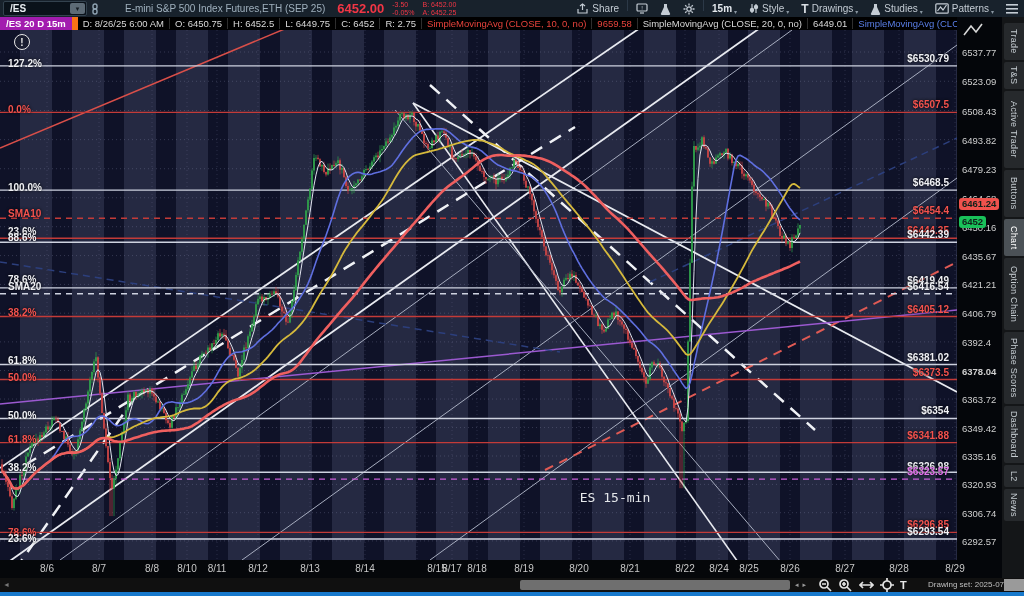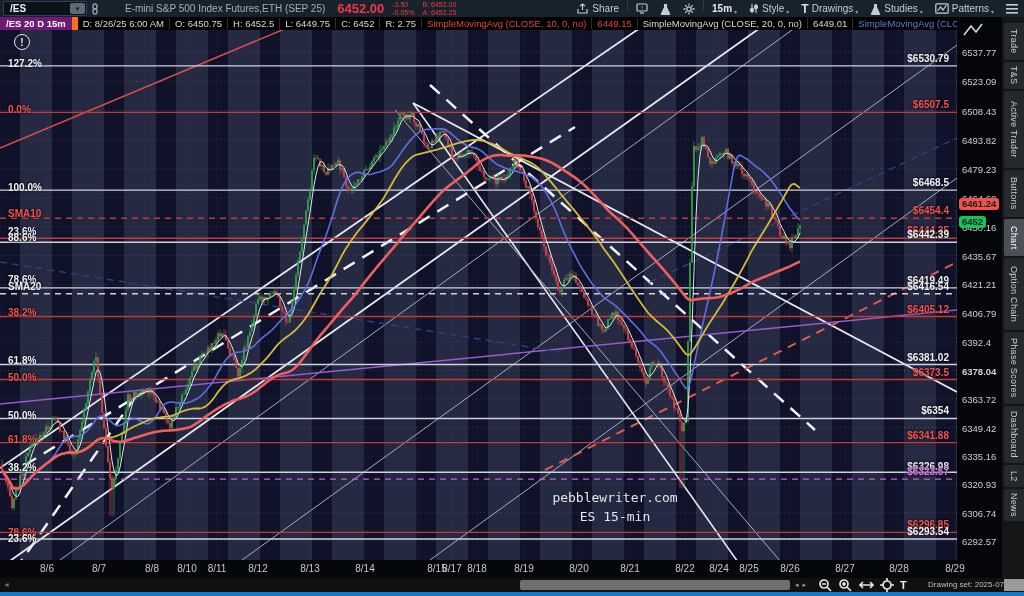--- a/index.html
+++ b/index.html
@@ -18,21 +18,21 @@
   #lastprice{margin-left:12px;color:#f23645;font-weight:bold;font-size:13px;}
   .stack{display:flex;flex-direction:column;justify-content:center;margin-left:8px;
          font-size:7px;line-height:8px;color:#f23645;}
   #tb-right{margin-left:auto;display:flex;align-items:flex-start;height:100%;}
   .tb-btn{display:flex;align-items:center;padding:0 6px;height:100%;color:#c4ccd4;font-size:10px;cursor:default;}
   .tb-sep{width:1px;height:11px;background:#2c3947;margin:0 2px;}
   .caret{font-size:6px;color:#8a97a2;margin-left:2px;align-self:flex-end;margin-bottom:2px;}
   
   #statusbar{position:absolute;left:0;top:17px;width:1024px;height:13px;background:#000;
              display:flex;align-items:center;font-size:9.5px;color:#d9d9d9;white-space:nowrap;overflow:hidden;}
-  #chartid{background:#701a75;color:#fff;font-weight:bold;height:13px;display:flex;align-items:center;
+  #chartid{background:#a21caf;color:#fff;font-weight:bold;height:13px;display:flex;align-items:center;
            padding:0 6px;border-right:6px solid #f97316;}
   .st-item{padding:0 5px;border-right:1px solid #2e2e2e;height:11px;display:flex;align-items:center;}
   .st-study{padding:0 5px;border-right:1px solid #2e2e2e;height:11px;display:flex;align-items:center;}
   
   #plot{position:absolute;left:0;top:30px;width:957px;height:530px;
         background:repeating-linear-gradient(90deg,#0f1228 0px,#0f1228 20px,#252942 20px,#252942 52px);}
   #plot-svg{position:absolute;left:0;top:0;}
   .plabel{position:absolute;right:8px;font-size:10px;font-weight:bold;text-shadow:0 0 3px #000;pointer-events:none;}
   .flabel{position:absolute;left:8px;font-size:10px;font-weight:bold;text-shadow:0 0 3px #000;pointer-events:none;}
   #watermark{position:absolute;left:500px;top:458px;width:230px;text-align:center;
@@ -180,21 +180,21 @@
   <div id="statusbar">
     <div id="chartid">/ES 20 D 15m</div>
     <div class="st-item">D: 8/26/25 6:00 AM</div>
     <div class="st-item">O: 6450.75</div>
     <div class="st-item">H: 6452.5</div>
     <div class="st-item">L: 6449.75</div>
     <div class="st-item">C: 6452</div>
     <div class="st-item">R: 2.75</div>
     <div id="studies-strip" style="display:flex;">
         <div class="st-study" style="color: rgb(232, 67, 60);">SimpleMovingAvg (CLOSE, 10, 0, no)</div>
-        <div class="st-study" style="color: rgb(232, 67, 60);">6449.15</div>
+        <div class="st-study" style="color: rgb(232, 67, 60);">9659.58</div>
         <div class="st-study" style="color: rgb(217, 217, 217);">SimpleMovingAvg (CLOSE, 20, 0, no)</div>
         <div class="st-study" style="color: rgb(217, 217, 217);">6449.01</div>
         <div class="st-study" style="color: rgb(90, 127, 232);">SimpleMovingAvg (CLOSE, 50, 0, no)</div>
         <div class="st-study" style="color: rgb(90, 127, 232);">6447.81</div>
       </div>
 
   </div>
 
   <div id="plot">
     <svg id="plot-svg" width="957" height="530">
@@ -276,21 +276,20 @@
         <path d="M2 429.2V443.5M4 439.5V446.7M6 440.2V454.5M8 447.9V461.1M10 452.2V467.3M12 462.3V479.8M22 440.7V450.2M38 406.6V416.0M42 402.0V411.4M48 391.6V402.5M56 385.8V393.1M58 386.7V393.1M60 392.5V403.0M62 400.9V401.2M64 399.4V409.9M68 402.0V417.2M70 412.1V422.9M72 418.5V426.2M98 326.2V352.2M100 346.6V365.6M102 361.8V383.2M104 382.5V399.6M106 393.5V418.2M108 415.9V433.4M110 428.1V486.1M112 444.5V486.1M130 362.7V372.5M136 361.1V369.8M144 357.4V365.7M148 359.0V367.3M152 357.5V366.1M154 358.3V370.8M156 363.1V373.6M160 370.6V381.8M164 377.3V383.9M166 379.3V393.5M168 389.1V394.5M170 390.0V402.5M174 384.2V389.4M196 331.4V341.1M206 320.4V324.1M210 313.4V321.2M214 309.6V316.6M220 298.9V308.4M224 298.9V308.9M226 300.0V310.7M228 308.6V318.8M230 315.6V327.5M232 324.4V326.0M234 323.5V331.4M236 324.8V338.5M238 336.8V349.2M246 312.3V322.0M262 264.0V275.1M266 266.6V270.8M272 260.6V265.3M276 256.9V264.0M278 259.2V268.3M280 265.6V278.3M282 274.0V286.4M284 276.5V283.4M286 278.0V295.2M288 287.9V293.2M318 124.8V129.3M320 128.2V136.7M324 131.7V143.5M326 141.6V146.5M330 133.3V143.9M334 130.6V136.8M340 128.4V144.5M344 137.7V147.5M346 146.0V158.0M348 152.2V164.0M360 149.1V151.3M368 137.9V140.5M378 121.7V130.0M388 108.4V114.3M404 82.0V89.2M408 84.2V90.5M414 81.8V95.5M416 90.9V101.4M420 89.8V101.5M422 98.3V104.2M424 101.0V117.9M426 110.7V115.7M428 111.8V121.1M434 110.1V115.8M438 102.1V112.6M444 97.7V106.9M446 98.2V110.1M448 107.7V117.2M452 114.6V129.5M454 125.1V130.4M456 127.6V132.0M462 119.8V127.4M470 119.9V128.5M474 121.8V129.2M476 122.9V132.1M478 125.8V140.6M480 132.7V141.5M482 137.8V144.0M484 138.2V151.4M486 146.9V154.0M494 143.3V153.3M496 147.2V159.3M502 143.4V152.3M504 144.0V153.7M516 127.6V133.7M518 131.2V138.1M520 135.0V141.9M522 135.5V142.6M524 140.1V154.6M526 147.4V158.0M530 154.7V169.1M532 163.0V175.2M534 169.0V185.6M536 179.3V193.1M538 186.3V200.4M540 194.1V205.2M542 199.4V208.6M544 204.7V221.0M546 215.9V226.4M548 220.6V230.0M550 224.4V235.1M552 227.7V244.6M554 235.2V248.3M556 243.7V254.9M558 247.2V261.3M560 256.1V265.3M568 243.2V250.8M572 240.0V249.7M576 242.1V253.5M578 251.3V255.7M580 251.8V262.9M582 255.9V262.5M584 259.7V267.8M586 263.4V270.7M588 269.0V278.3M590 272.9V276.5M592 274.6V285.4M594 283.5V287.2M598 282.2V296.4M602 293.2V303.8M604 295.2V303.0M614 281.6V289.2M618 281.0V294.6M620 287.1V295.7M622 286.8V296.8M624 294.0V303.5M626 295.9V304.1M628 298.3V313.4M630 306.1V315.4M632 309.2V318.8M634 313.3V319.8M636 315.0V328.8M638 325.2V334.5M640 329.7V341.3M642 335.2V344.7M644 338.8V352.3M646 346.1V357.8M654 330.4V334.6M656 334.2V336.5M660 331.1V339.3M662 335.3V349.3M664 346.1V356.1M666 349.5V357.0M668 353.1V363.2M670 358.0V368.3M672 364.9V369.9M674 363.4V381.8M676 376.1V380.5M678 375.1V387.7M680 381.4V458.2M682 390.7V458.2M696 115.8V122.3M704 105.3V118.9M706 114.9V120.0M708 116.0V127.9M710 127.0V136.8M714 127.7V134.6M722 123.3V126.1M728 118.1V130.4M732 123.7V135.5M736 129.4V139.0M740 131.2V140.0M742 131.6V148.6M744 139.9V149.9M748 143.2V150.7M750 146.4V153.2M752 147.3V156.9M754 150.6V165.3M756 161.1V165.4M758 161.2V168.5M760 160.8V171.1M762 166.1V170.8M766 166.8V181.2M770 172.3V178.6M772 174.4V187.4M774 186.1V188.8M776 184.1V193.2M778 190.3V198.9M780 195.5V207.2M782 201.5V212.3M786 203.6V216.1M790 208.1V220.6M794 204.3V208.1" stroke="#c84545" stroke-width="0.7" fill="none"></path>
         <path d="M13.1 468.8h1.8v9.3h-1.8zM15.1 460.2h1.8v8.6h-1.8zM17.1 458.5h1.8v1.7h-1.8zM19.1 445.2h1.8v13.2h-1.8zM23.1 440.0h1.8v5.5h-1.8zM25.1 426.6h1.8v13.3h-1.8zM27.1 422.8h1.8v3.8h-1.8zM29.1 417.4h1.8v5.4h-1.8zM31.1 412.5h1.8v4.9h-1.8zM33.1 412.2h1.8v0.8h-1.8zM35.1 408.5h1.8v3.7h-1.8zM39.1 405.1h1.8v6.7h-1.8zM43.1 402.4h1.8v4.6h-1.8zM45.1 396.6h1.8v5.8h-1.8zM49.1 396.6h1.8v2.8h-1.8zM51.1 389.8h1.8v6.8h-1.8zM53.1 388.3h1.8v1.6h-1.8zM65.1 406.5h1.8v2.7h-1.8zM73.1 423.2h1.8v1.3h-1.8zM75.1 420.7h1.8v2.5h-1.8zM77.1 409.2h1.8v11.5h-1.8zM79.1 400.6h1.8v8.6h-1.8zM81.1 391.7h1.8v8.8h-1.8zM83.1 379.3h1.8v12.5h-1.8zM85.1 373.5h1.8v5.8h-1.8zM87.1 361.4h1.8v12.1h-1.8zM89.1 349.8h1.8v11.6h-1.8zM91.1 342.1h1.8v7.7h-1.8zM93.1 331.4h1.8v10.7h-1.8zM95.1 327.2h1.8v4.1h-1.8zM113.1 448.8h1.8v9.8h-1.8zM115.1 439.7h1.8v9.1h-1.8zM117.1 428.3h1.8v11.3h-1.8zM119.1 412.7h1.8v15.6h-1.8zM121.1 403.6h1.8v9.1h-1.8zM123.1 393.5h1.8v10.1h-1.8zM125.1 380.3h1.8v13.2h-1.8zM127.1 364.6h1.8v15.7h-1.8zM131.1 368.2h1.8v3.0h-1.8zM133.1 361.9h1.8v6.3h-1.8zM137.1 363.8h1.8v3.4h-1.8zM139.1 363.4h1.8v0.8h-1.8zM141.1 360.0h1.8v3.4h-1.8zM145.1 359.4h1.8v2.2h-1.8zM149.1 358.8h1.8v4.8h-1.8zM157.1 371.6h1.8v0.8h-1.8zM161.1 377.4h1.8v1.7h-1.8zM171.1 385.7h1.8v12.0h-1.8zM175.1 377.3h1.8v10.5h-1.8zM177.1 377.2h1.8v0.8h-1.8zM179.1 373.3h1.8v3.9h-1.8zM181.1 364.7h1.8v8.5h-1.8zM183.1 364.2h1.8v0.8h-1.8zM185.1 359.2h1.8v5.0h-1.8zM187.1 354.3h1.8v4.9h-1.8zM189.1 347.5h1.8v6.9h-1.8zM191.1 341.2h1.8v6.3h-1.8zM193.1 335.7h1.8v5.4h-1.8zM197.1 334.3h1.8v4.7h-1.8zM199.1 325.8h1.8v8.5h-1.8zM201.1 323.4h1.8v2.5h-1.8zM203.1 322.7h1.8v0.8h-1.8zM207.1 317.5h1.8v5.7h-1.8zM211.1 313.2h1.8v7.2h-1.8zM215.1 310.0h1.8v3.8h-1.8zM217.1 303.3h1.8v6.8h-1.8zM221.1 303.8h1.8v2.7h-1.8zM239.1 338.3h1.8v8.2h-1.8zM241.1 329.9h1.8v8.4h-1.8zM243.1 317.4h1.8v12.5h-1.8zM247.1 306.2h1.8v11.6h-1.8zM249.1 301.4h1.8v4.8h-1.8zM251.1 294.8h1.8v6.6h-1.8zM253.1 286.3h1.8v8.5h-1.8zM255.1 274.3h1.8v12.0h-1.8zM257.1 269.1h1.8v5.2h-1.8zM259.1 266.5h1.8v2.6h-1.8zM263.1 267.0h1.8v4.6h-1.8zM267.1 267.9h1.8v2.0h-1.8zM269.1 263.7h1.8v4.2h-1.8zM273.1 261.2h1.8v3.0h-1.8zM289.1 283.3h1.8v9.3h-1.8zM291.1 270.9h1.8v12.4h-1.8zM293.1 260.0h1.8v11.0h-1.8zM295.1 244.9h1.8v15.0h-1.8zM297.1 230.2h1.8v14.8h-1.8zM299.1 221.8h1.8v8.3h-1.8zM301.1 209.2h1.8v12.6h-1.8zM303.1 194.8h1.8v14.4h-1.8zM305.1 180.4h1.8v14.4h-1.8zM307.1 169.5h1.8v10.8h-1.8zM309.1 158.8h1.8v10.7h-1.8zM311.1 140.4h1.8v18.4h-1.8zM313.1 128.1h1.8v12.3h-1.8zM315.1 127.8h1.8v0.8h-1.8zM321.1 135.0h1.8v1.5h-1.8zM327.1 138.3h1.8v6.2h-1.8zM331.1 135.1h1.8v4.4h-1.8zM335.1 133.2h1.8v2.5h-1.8zM337.1 130.3h1.8v2.9h-1.8zM341.1 138.1h1.8v1.7h-1.8zM349.1 159.5h1.8v1.2h-1.8zM351.1 158.0h1.8v1.4h-1.8zM353.1 155.2h1.8v2.8h-1.8zM355.1 153.6h1.8v1.6h-1.8zM357.1 149.4h1.8v4.2h-1.8zM361.1 146.3h1.8v4.2h-1.8zM363.1 140.1h1.8v6.2h-1.8zM365.1 138.9h1.8v1.2h-1.8zM369.1 136.5h1.8v2.8h-1.8zM371.1 131.4h1.8v5.2h-1.8zM373.1 127.3h1.8v4.1h-1.8zM375.1 125.4h1.8v1.9h-1.8zM379.1 120.4h1.8v6.8h-1.8zM381.1 118.9h1.8v1.5h-1.8zM383.1 116.1h1.8v2.8h-1.8zM385.1 111.6h1.8v4.5h-1.8zM389.1 107.4h1.8v4.5h-1.8zM391.1 105.1h1.8v2.3h-1.8zM393.1 97.4h1.8v7.7h-1.8zM395.1 95.9h1.8v1.5h-1.8zM397.1 90.5h1.8v5.4h-1.8zM399.1 83.9h1.8v6.6h-1.8zM401.1 83.2h1.8v0.8h-1.8zM405.1 84.6h1.8v4.1h-1.8zM409.1 84.7h1.8v4.6h-1.8zM411.1 82.8h1.8v2.0h-1.8zM417.1 94.0h1.8v2.5h-1.8zM429.1 117.9h1.8v0.8h-1.8zM431.1 110.5h1.8v7.4h-1.8zM435.1 105.4h1.8v6.9h-1.8zM439.1 101.7h1.8v7.4h-1.8zM441.1 101.4h1.8v0.8h-1.8zM449.1 116.6h1.8v0.8h-1.8zM457.1 126.6h1.8v2.4h-1.8zM459.1 124.3h1.8v2.3h-1.8zM463.1 124.0h1.8v1.6h-1.8zM465.1 123.3h1.8v0.8h-1.8zM467.1 120.1h1.8v3.2h-1.8zM471.1 123.2h1.8v0.8h-1.8zM487.1 148.9h1.8v0.8h-1.8zM489.1 147.7h1.8v1.1h-1.8zM491.1 146.2h1.8v1.5h-1.8zM497.1 147.4h1.8v6.9h-1.8zM499.1 146.8h1.8v0.8h-1.8zM505.1 147.2h1.8v3.2h-1.8zM507.1 144.8h1.8v2.4h-1.8zM509.1 137.8h1.8v7.0h-1.8zM511.1 137.4h1.8v0.8h-1.8zM513.1 130.0h1.8v7.4h-1.8zM527.1 156.6h1.8v1.0h-1.8zM561.1 256.5h1.8v5.8h-1.8zM563.1 249.8h1.8v6.7h-1.8zM565.1 247.9h1.8v1.9h-1.8zM569.1 243.7h1.8v5.4h-1.8zM573.1 245.1h1.8v1.3h-1.8zM595.1 284.9h1.8v0.8h-1.8zM599.1 294.5h1.8v1.5h-1.8zM605.1 299.1h1.8v2.5h-1.8zM607.1 289.6h1.8v9.4h-1.8zM609.1 289.0h1.8v0.8h-1.8zM611.1 282.8h1.8v6.2h-1.8zM615.1 281.5h1.8v4.2h-1.8zM647.1 349.2h1.8v4.6h-1.8zM649.1 337.5h1.8v11.7h-1.8zM651.1 332.2h1.8v5.3h-1.8zM657.1 333.0h1.8v1.6h-1.8zM683.1 392.7h1.8v8.5h-1.8zM685.1 391.1h1.8v1.6h-1.8zM687.1 311.6h1.8v79.5h-1.8zM689.1 232.8h1.8v78.8h-1.8zM691.1 156.4h1.8v76.4h-1.8zM693.1 115.9h1.8v40.5h-1.8zM697.1 117.5h1.8v2.2h-1.8zM699.1 115.7h1.8v1.8h-1.8zM701.1 107.3h1.8v8.4h-1.8zM711.1 131.3h1.8v2.5h-1.8zM715.1 127.5h1.8v6.2h-1.8zM717.1 125.4h1.8v2.1h-1.8zM719.1 123.3h1.8v2.1h-1.8zM723.1 122.6h1.8v2.6h-1.8zM725.1 118.8h1.8v3.7h-1.8zM729.1 124.4h1.8v4.2h-1.8zM733.1 131.8h1.8v1.2h-1.8zM737.1 133.7h1.8v2.5h-1.8zM745.1 144.2h1.8v2.0h-1.8zM763.1 169.1h1.8v0.8h-1.8zM767.1 172.5h1.8v3.9h-1.8zM783.1 205.4h1.8v2.8h-1.8zM787.1 211.6h1.8v1.9h-1.8zM791.1 207.5h1.8v10.6h-1.8zM795.1 205.6h1.8v2.5h-1.8zM797.1 198.4h1.8v7.1h-1.8zM799.1 195.1h1.8v3.3h-1.8z" fill="#2f9e4a"></path>
         <path d="M1.1 434.3h1.8v6.7h-1.8zM3.1 441.0h1.8v4.3h-1.8zM5.1 445.3h1.8v6.4h-1.8zM7.1 451.7h1.8v5.2h-1.8zM9.1 456.9h1.8v9.4h-1.8zM11.1 466.3h1.8v11.8h-1.8zM21.1 445.2h1.8v0.8h-1.8zM37.1 408.5h1.8v3.4h-1.8zM41.1 405.1h1.8v1.8h-1.8zM47.1 396.6h1.8v2.8h-1.8zM55.1 388.3h1.8v0.8h-1.8zM57.1 389.0h1.8v3.8h-1.8zM59.1 392.8h1.8v8.2h-1.8zM61.1 401.1h1.8v0.8h-1.8zM63.1 401.1h1.8v8.1h-1.8zM67.1 406.5h1.8v8.1h-1.8zM69.1 414.6h1.8v6.5h-1.8zM71.1 421.1h1.8v3.3h-1.8zM97.1 327.2h1.8v20.3h-1.8zM99.1 347.5h1.8v16.0h-1.8zM101.1 363.5h1.8v19.5h-1.8zM103.1 383.0h1.8v15.5h-1.8zM105.1 398.6h1.8v17.6h-1.8zM107.1 416.1h1.8v16.0h-1.8zM109.1 432.1h1.8v16.0h-1.8zM111.1 448.1h1.8v10.5h-1.8zM129.1 364.6h1.8v6.5h-1.8zM135.1 361.9h1.8v5.3h-1.8zM143.1 360.0h1.8v1.7h-1.8zM147.1 359.4h1.8v4.2h-1.8zM151.1 358.8h1.8v4.7h-1.8zM153.1 363.4h1.8v3.0h-1.8zM155.1 366.4h1.8v5.8h-1.8zM159.1 371.6h1.8v7.4h-1.8zM163.1 377.4h1.8v5.7h-1.8zM165.1 383.0h1.8v7.2h-1.8zM167.1 390.2h1.8v2.8h-1.8zM169.1 393.1h1.8v4.7h-1.8zM173.1 385.7h1.8v2.0h-1.8zM195.1 335.7h1.8v3.3h-1.8zM205.1 322.7h1.8v0.8h-1.8zM209.1 317.5h1.8v2.9h-1.8zM213.1 313.2h1.8v0.8h-1.8zM219.1 303.3h1.8v3.3h-1.8zM223.1 303.8h1.8v0.9h-1.8zM225.1 304.7h1.8v5.7h-1.8zM227.1 310.5h1.8v7.7h-1.8zM229.1 318.1h1.8v7.0h-1.8zM231.1 325.1h1.8v0.8h-1.8zM233.1 325.6h1.8v4.1h-1.8zM235.1 329.7h1.8v8.1h-1.8zM237.1 337.8h1.8v8.8h-1.8zM245.1 317.4h1.8v0.8h-1.8zM261.1 266.5h1.8v5.0h-1.8zM265.1 267.0h1.8v2.9h-1.8zM271.1 263.7h1.8v0.8h-1.8zM275.1 261.2h1.8v2.2h-1.8zM277.1 263.3h1.8v3.1h-1.8zM279.1 266.5h1.8v10.0h-1.8zM281.1 276.4h1.8v5.2h-1.8zM283.1 281.7h1.8v1.5h-1.8zM285.1 283.1h1.8v8.7h-1.8zM287.1 291.8h1.8v0.8h-1.8zM317.1 127.8h1.8v1.5h-1.8zM319.1 129.3h1.8v7.2h-1.8zM323.1 135.0h1.8v7.0h-1.8zM325.1 142.0h1.8v2.5h-1.8zM329.1 138.3h1.8v1.2h-1.8zM333.1 135.1h1.8v0.8h-1.8zM339.1 130.3h1.8v9.5h-1.8zM343.1 138.1h1.8v9.2h-1.8zM345.1 147.3h1.8v8.7h-1.8zM347.1 155.9h1.8v4.8h-1.8zM359.1 149.4h1.8v1.1h-1.8zM367.1 138.9h1.8v0.8h-1.8zM377.1 125.4h1.8v1.8h-1.8zM387.1 111.6h1.8v0.8h-1.8zM403.1 83.2h1.8v5.5h-1.8zM407.1 84.6h1.8v4.7h-1.8zM413.1 82.8h1.8v9.3h-1.8zM415.1 92.0h1.8v4.5h-1.8zM419.1 94.0h1.8v6.4h-1.8zM421.1 100.4h1.8v3.7h-1.8zM423.1 104.1h1.8v8.9h-1.8zM425.1 113.0h1.8v1.0h-1.8zM427.1 114.1h1.8v4.2h-1.8zM433.1 110.5h1.8v1.8h-1.8zM437.1 105.4h1.8v3.6h-1.8zM443.1 101.4h1.8v1.7h-1.8zM445.1 103.0h1.8v4.7h-1.8zM447.1 107.7h1.8v9.1h-1.8zM451.1 116.6h1.8v11.2h-1.8zM453.1 127.8h1.8v0.8h-1.8zM455.1 128.0h1.8v1.0h-1.8zM461.1 124.3h1.8v1.3h-1.8zM469.1 120.1h1.8v3.7h-1.8zM473.1 123.2h1.8v3.4h-1.8zM475.1 126.6h1.8v3.7h-1.8zM477.1 130.3h1.8v5.4h-1.8zM479.1 135.7h1.8v5.3h-1.8zM481.1 141.0h1.8v0.8h-1.8zM483.1 141.3h1.8v5.8h-1.8zM485.1 147.1h1.8v2.1h-1.8zM493.1 146.2h1.8v3.0h-1.8zM495.1 149.2h1.8v5.0h-1.8zM501.1 146.8h1.8v2.2h-1.8zM503.1 149.0h1.8v1.3h-1.8zM515.1 130.0h1.8v1.5h-1.8zM517.1 131.6h1.8v6.4h-1.8zM519.1 137.9h1.8v2.0h-1.8zM521.1 139.9h1.8v0.8h-1.8zM523.1 140.7h1.8v10.1h-1.8zM525.1 150.8h1.8v6.7h-1.8zM529.1 156.6h1.8v7.3h-1.8zM531.1 163.9h1.8v6.3h-1.8zM533.1 170.2h1.8v11.1h-1.8zM535.1 181.3h1.8v7.8h-1.8zM537.1 189.1h1.8v7.8h-1.8zM539.1 196.9h1.8v3.4h-1.8zM541.1 200.3h1.8v6.7h-1.8zM543.1 207.0h1.8v9.5h-1.8zM545.1 216.5h1.8v8.7h-1.8zM547.1 225.2h1.8v0.8h-1.8zM549.1 225.3h1.8v7.5h-1.8zM551.1 232.8h1.8v7.5h-1.8zM553.1 240.3h1.8v5.0h-1.8zM555.1 245.3h1.8v5.8h-1.8zM557.1 251.1h1.8v8.8h-1.8zM559.1 259.9h1.8v2.5h-1.8zM567.1 247.9h1.8v1.2h-1.8zM571.1 243.7h1.8v2.7h-1.8zM575.1 245.1h1.8v7.6h-1.8zM577.1 252.7h1.8v2.8h-1.8zM579.1 255.4h1.8v2.8h-1.8zM581.1 258.2h1.8v3.7h-1.8zM583.1 261.8h1.8v5.8h-1.8zM585.1 267.6h1.8v1.4h-1.8zM587.1 269.1h1.8v6.5h-1.8zM589.1 275.5h1.8v0.8h-1.8zM591.1 276.1h1.8v8.6h-1.8zM593.1 284.7h1.8v0.8h-1.8zM597.1 284.9h1.8v11.1h-1.8zM601.1 294.5h1.8v5.2h-1.8zM603.1 299.7h1.8v1.9h-1.8zM613.1 282.8h1.8v2.8h-1.8zM617.1 281.5h1.8v8.5h-1.8zM619.1 289.9h1.8v1.6h-1.8zM621.1 291.6h1.8v3.0h-1.8zM623.1 294.5h1.8v4.2h-1.8zM625.1 298.7h1.8v1.3h-1.8zM627.1 300.0h1.8v9.7h-1.8zM629.1 309.6h1.8v3.1h-1.8zM631.1 312.7h1.8v5.1h-1.8zM633.1 317.9h1.8v1.5h-1.8zM635.1 319.4h1.8v6.5h-1.8zM637.1 325.9h1.8v5.8h-1.8zM639.1 331.7h1.8v6.0h-1.8zM641.1 337.7h1.8v4.6h-1.8zM643.1 342.3h1.8v4.9h-1.8zM645.1 347.2h1.8v6.6h-1.8zM653.1 332.2h1.8v2.2h-1.8zM655.1 334.4h1.8v0.8h-1.8zM659.1 333.0h1.8v4.4h-1.8zM661.1 337.4h1.8v9.4h-1.8zM663.1 346.7h1.8v5.5h-1.8zM665.1 352.3h1.8v1.0h-1.8zM667.1 353.3h1.8v4.8h-1.8zM669.1 358.1h1.8v8.1h-1.8zM671.1 366.2h1.8v2.3h-1.8zM673.1 368.5h1.8v9.4h-1.8zM675.1 377.9h1.8v0.8h-1.8zM677.1 378.6h1.8v4.8h-1.8zM679.1 383.4h1.8v8.1h-1.8zM681.1 391.6h1.8v9.6h-1.8zM695.1 115.9h1.8v3.8h-1.8zM703.1 107.3h1.8v9.8h-1.8zM705.1 117.1h1.8v1.3h-1.8zM707.1 118.4h1.8v9.2h-1.8zM709.1 127.6h1.8v6.2h-1.8zM713.1 131.3h1.8v2.4h-1.8zM721.1 123.3h1.8v1.8h-1.8zM727.1 118.8h1.8v9.7h-1.8zM731.1 124.4h1.8v8.7h-1.8zM735.1 131.8h1.8v4.4h-1.8zM739.1 133.7h1.8v1.9h-1.8zM741.1 135.6h1.8v8.1h-1.8zM743.1 143.7h1.8v2.5h-1.8zM747.1 144.2h1.8v3.2h-1.8zM749.1 147.4h1.8v3.0h-1.8zM751.1 150.4h1.8v4.5h-1.8zM753.1 154.8h1.8v6.4h-1.8zM755.1 161.3h1.8v1.8h-1.8zM757.1 163.1h1.8v1.1h-1.8zM759.1 164.2h1.8v2.7h-1.8zM761.1 166.9h1.8v2.3h-1.8zM765.1 169.1h1.8v7.4h-1.8zM769.1 172.5h1.8v3.2h-1.8zM771.1 175.7h1.8v11.2h-1.8zM773.1 186.9h1.8v1.0h-1.8zM775.1 187.9h1.8v2.6h-1.8zM777.1 190.5h1.8v5.6h-1.8zM779.1 196.1h1.8v9.8h-1.8zM781.1 205.9h1.8v2.3h-1.8zM785.1 205.4h1.8v8.1h-1.8zM789.1 211.6h1.8v6.5h-1.8zM793.1 207.5h1.8v0.8h-1.8z" fill="#c84545"></path>
         <polyline points="2,441.0 4,443.2 6,446.0 8,448.8 10,452.3 12,459.7 14,464.4 16,466.1 18,466.4 20,462.2 22,455.6 24,449.9 26,443.1 28,436.0 30,430.5 32,423.9 34,418.3 36,414.7 38,412.5 40,410.0 42,408.9 44,407.0 46,404.6 48,402.1 50,400.4 52,397.0 54,394.1 56,392.6 58,391.3 60,392.2 62,394.5 64,398.6 66,402.1 68,406.5 70,410.5 72,415.2 74,418.0 76,420.8 78,419.7 80,415.6 82,409.1 84,400.3 86,390.8 88,381.3 90,371.1 92,361.2 94,351.6 96,342.4 98,339.6 100,342.3 102,350.5 104,364.0 106,381.7 108,398.7 110,415.6 112,430.7 114,440.8 116,445.5 118,444.7 120,437.6 122,426.6 124,415.6 126,403.7 128,391.0 130,382.6 132,375.6 134,369.2 136,366.6 138,366.5 140,364.9 142,363.3 144,363.2 146,361.7 148,361.6 150,360.7 152,361.4 154,362.3 156,364.9 158,366.5 160,370.6 162,373.4 164,376.7 166,380.3 168,384.6 170,388.3 172,390.0 174,390.9 176,388.3 178,385.2 180,380.3 182,376.1 184,371.3 186,367.7 188,363.1 190,358.0 192,353.3 194,347.6 196,343.5 198,339.5 200,335.2 202,331.7 204,329.1 206,325.9 208,322.5 210,321.4 212,319.4 214,317.6 216,315.0 218,312.1 220,309.4 222,307.5 224,305.7 226,305.8 228,308.7 230,312.5 232,316.8 234,321.8 236,327.3 238,332.9 240,335.6 242,336.5 244,334.0 246,330.0 248,321.9 250,314.5 252,307.5 254,301.3 256,292.6 258,285.2 260,278.2 262,273.6 264,269.7 266,268.8 268,268.6 270,268.0 272,266.5 274,265.4 276,264.0 278,263.8 280,266.3 282,269.8 284,274.2 286,279.9 288,285.1 290,286.5 292,284.3 294,279.7 296,270.3 298,257.9 300,245.6 302,233.2 304,220.2 306,207.3 308,195.1 310,182.5 312,168.8 314,155.4 316,144.9 318,136.9 320,132.4 322,131.3 324,134.1 326,137.5 328,139.3 330,139.9 332,139.9 334,138.6 336,136.3 338,134.8 340,134.8 342,135.4 344,137.7 346,142.3 348,148.4 350,152.3 352,156.3 354,157.9 356,157.4 358,155.2 360,153.4 362,151.0 364,148.0 366,145.0 368,143.0 370,140.2 372,137.3 374,134.7 376,132.0 378,129.5 380,126.3 382,123.8 384,121.6 386,118.8 388,115.8 390,113.2 392,110.4 394,106.7 396,103.5 398,99.3 400,94.6 402,90.2 404,88.5 406,86.2 408,86.0 410,86.1 412,86.0 414,86.7 416,89.1 418,90.0 420,93.2 422,97.4 424,101.6 426,105.1 428,110.0 430,113.5 432,114.8 434,114.6 436,112.9 438,111.1 440,107.8 442,106.0 444,104.1 446,104.6 448,106.1 450,109.1 452,114.4 454,119.4 456,123.6 458,125.6 460,127.2 462,126.7 464,125.9 466,124.8 468,123.5 470,123.3 472,122.9 474,123.4 476,124.8 478,127.9 480,131.4 482,135.0 484,139.1 486,142.9 488,145.5 490,146.8 492,147.8 494,148.2 496,149.2 498,148.9 500,148.8 502,149.3 504,149.6 506,148.2 508,147.7 510,145.9 512,143.5 514,139.5 516,136.3 518,135.0 520,135.4 522,136.0 524,140.2 526,145.4 528,149.1 530,153.9 532,159.8 534,165.9 536,172.2 538,180.3 540,187.6 542,194.9 544,202.0 546,209.2 548,214.9 550,221.4 552,228.0 554,233.8 556,239.0 558,245.9 560,251.8 562,255.0 564,255.9 566,255.3 568,253.1 570,249.4 572,247.4 574,246.4 576,247.4 578,248.6 580,251.5 582,254.6 584,259.1 586,262.4 588,266.4 590,270.0 592,274.6 594,278.1 596,281.2 598,285.3 600,289.0 602,292.0 604,295.3 606,298.2 608,296.9 610,295.8 612,292.4 614,289.2 616,285.7 618,285.8 620,286.3 622,288.6 624,291.3 626,294.9 628,298.9 630,303.1 632,307.8 634,311.9 636,317.1 638,321.5 640,326.5 642,331.4 644,337.0 646,342.6 648,346.1 650,346.0 652,344.0 654,341.4 656,337.6 658,334.3 660,334.3 662,337.2 664,340.8 666,344.5 668,349.6 670,355.3 672,359.7 674,364.8 676,369.9 678,374.9 680,380.0 682,386.5 684,389.5 686,392.0 688,377.6 690,345.9 692,296.9 694,241.6 696,187.3 698,148.5 700,125.0 702,115.2 704,115.4 706,115.2 708,117.2 710,120.8 712,125.7 714,129.0 716,130.8 718,130.3 720,128.2 722,127.0 724,124.8 726,123.0 728,123.7 730,123.9 732,125.5 734,127.3 736,130.8 738,131.8 740,134.1 742,136.2 744,139.1 746,140.7 748,143.4 750,146.4 752,148.6 754,151.6 756,155.4 758,158.7 760,162.1 762,164.9 764,166.5 766,169.2 768,170.8 770,172.6 772,176.1 774,179.9 776,182.7 778,187.4 780,193.5 782,197.7 784,201.2 786,205.8 788,208.9 790,211.3 792,211.2 794,211.7 796,210.2 798,207.5 800,202.9" fill="none" stroke="#e0e3ee" stroke-width="1" stroke-linejoin="round"></polyline>
         <polyline points="2,441.0 4,443.2 6,446.0 8,448.8 10,452.3 12,456.6 14,458.3 16,458.5 18,458.5 20,457.2 22,456.1 24,454.8 26,452.6 28,450.5 30,448.3 32,446.1 34,444.1 36,442.1 38,440.5 40,438.7 42,437.2 44,435.6 46,433.9 48,432.5 50,430.6 52,428.3 54,425.7 56,422.9 58,419.8 60,416.6 62,413.8 64,411.6 66,409.5 68,408.2 70,407.2 72,406.5 74,406.4 76,406.3 78,406.0 80,405.5 82,404.6 84,403.4 86,401.8 88,400.0 90,397.6 92,395.1 94,392.4 96,389.4 98,387.3 100,386.2 102,386.0 104,386.4 106,387.4 108,388.7 110,390.6 112,392.7 114,394.4 116,395.5 118,395.8 120,395.3 122,394.5 124,393.3 126,392.1 128,390.6 130,389.8 132,389.3 134,388.8 136,389.1 138,389.7 140,390.6 142,391.8 144,393.2 146,393.7 148,393.7 150,392.7 152,391.2 154,389.1 156,386.7 158,383.5 160,380.2 162,377.2 164,374.8 166,373.2 168,372.4 170,372.2 172,371.8 174,372.2 176,372.7 178,372.9 180,373.1 182,373.3 184,373.1 186,372.9 188,372.6 190,372.0 192,371.2 194,370.2 196,369.2 198,368.2 200,366.6 202,364.8 204,362.7 206,360.7 208,358.1 210,355.8 212,352.9 214,349.7 216,346.2 218,342.3 220,339.0 222,335.5 224,332.5 226,329.7 228,327.4 230,325.7 232,324.1 234,322.9 236,322.2 238,322.2 240,322.0 242,321.8 244,320.9 246,320.2 248,319.4 250,318.5 252,317.3 254,315.8 256,314.0 258,311.8 260,309.9 262,308.1 264,306.4 266,305.0 268,303.4 270,301.7 272,300.0 274,297.9 276,295.7 278,293.2 280,291.2 282,289.2 284,286.9 286,284.6 288,282.7 290,280.7 292,278.8 294,276.4 296,273.9 298,270.9 300,267.8 302,264.6 304,261.3 306,257.6 308,253.6 310,248.9 312,243.6 314,237.7 316,231.8 318,226.2 320,220.9 322,215.7 324,210.6 326,205.5 328,199.8 330,193.9 332,187.7 334,181.2 336,174.5 338,168.2 340,162.7 342,157.6 344,153.6 346,150.5 348,147.9 350,145.8 352,144.3 354,143.3 356,142.6 358,142.2 360,142.6 362,143.4 364,143.9 366,144.3 368,144.4 370,144.5 372,144.0 374,143.3 376,142.8 378,142.3 380,141.7 382,141.0 384,140.3 386,139.5 388,138.3 390,137.0 392,135.3 394,132.8 396,130.1 398,127.3 400,124.2 402,121.2 404,118.5 406,115.8 408,113.2 410,110.7 412,108.3 414,106.3 416,104.5 418,102.8 420,101.5 422,100.5 424,100.0 426,99.4 428,99.4 430,99.3 432,99.1 434,99.1 436,98.8 438,98.9 440,98.8 442,98.9 444,99.2 446,100.0 448,101.3 450,102.7 452,104.3 454,106.2 456,107.8 458,109.6 460,111.3 462,112.7 464,113.8 466,115.0 468,115.9 470,116.7 472,117.1 474,117.6 476,118.1 478,118.9 480,120.1 482,121.3 484,123.1 486,124.8 488,126.7 490,128.6 492,130.4 494,132.2 496,133.7 498,135.0 500,135.8 502,136.7 504,137.6 506,138.4 508,139.3 510,139.8 512,140.4 514,140.6 516,141.1 518,141.7 520,142.4 522,143.0 524,143.8 526,144.8 528,145.4 530,146.3 532,147.3 534,148.6 536,150.3 538,152.4 540,154.6 542,157.0 544,159.6 546,162.9 548,166.1 550,169.6 552,173.4 554,177.5 556,181.9 558,187.0 560,192.2 562,197.5 564,202.4 566,207.0 568,211.5 570,215.8 572,219.8 574,223.4 576,227.4 578,231.3 580,234.9 582,238.3 584,241.5 586,244.6 588,247.7 590,250.6 592,253.4 594,255.9 596,258.4 598,261.0 600,263.3 602,265.5 604,267.6 606,269.3 608,270.4 610,271.8 612,273.1 614,274.7 616,276.1 618,278.0 620,279.9 622,281.9 624,283.9 626,285.7 628,287.9 630,290.0 632,292.1 634,294.2 636,296.3 638,298.6 640,300.8 642,303.2 644,305.8 646,308.2 648,310.5 650,312.0 652,313.3 654,314.8 656,316.7 658,318.5 660,320.8 662,323.3 664,326.3 666,328.9 668,331.7 670,334.7 672,337.6 674,340.8 676,343.7 678,346.6 680,349.7 682,353.1 684,355.9 686,358.4 688,357.3 690,352.7 692,344.8 694,334.9 696,325.3 698,316.1 700,307.1 702,297.6 704,288.6 706,279.6 708,270.9 710,262.0 712,252.8 714,243.7 716,234.1 718,224.0 720,213.8 722,203.3 724,192.6 726,181.6 728,170.6 730,159.1 732,148.3 734,137.5 736,130.2 738,126.0 740,125.2 742,126.3 744,127.4 746,128.5 748,129.9 750,131.7 752,133.2 754,135.0 756,136.5 758,137.8 760,139.2 762,140.7 764,142.5 766,144.6 768,146.6 770,148.7 772,151.4 774,154.3 776,156.9 778,159.9 780,162.9 782,166.1 784,169.0 786,172.3 788,175.5 790,178.6 792,181.1 794,183.8 796,186.2 798,188.2 800,189.9" fill="none" stroke="#5f6fe0" stroke-width="1.6" stroke-linejoin="round"></polyline>
         <polyline points="2,441.0 4,443.2 6,446.0 8,448.8 10,452.3 12,456.6 14,458.3 16,458.5 18,458.5 20,457.2 22,456.1 24,454.8 26,452.6 28,450.5 30,448.3 32,446.1 34,444.1 36,442.1 38,440.5 40,438.7 42,437.2 44,435.6 46,433.9 48,432.5 50,431.1 52,429.5 54,428.0 56,426.6 58,425.4 60,424.6 62,423.8 64,423.4 66,422.9 68,422.6 70,422.6 72,422.6 74,422.6 76,422.6 78,422.2 80,421.7 82,421.0 84,420.0 86,418.9 88,417.6 90,416.1 92,414.5 94,412.7 96,410.9 98,409.6 100,408.7 102,408.2 104,408.0 106,407.5 108,407.3 110,407.2 112,407.3 114,406.9 116,406.2 118,405.4 120,404.5 122,403.4 124,402.4 126,401.2 128,399.7 130,398.7 132,397.6 134,396.5 136,395.7 138,394.7 140,393.9 142,392.9 144,392.0 146,391.1 148,390.4 150,389.7 152,389.0 154,388.4 156,388.0 158,387.7 160,387.5 162,387.2 164,386.9 166,386.7 168,386.4 170,386.2 172,385.7 174,385.0 176,384.1 178,383.2 180,382.3 182,381.5 184,380.8 186,380.1 188,379.6 190,379.1 192,378.8 194,378.5 196,378.4 198,378.5 200,378.5 202,378.0 204,377.2 206,376.1 208,374.5 210,372.7 212,370.4 214,367.8 216,364.9 218,362.1 220,359.6 222,357.2 224,355.1 226,353.3 228,351.9 230,350.8 232,350.1 234,349.3 236,348.7 238,348.4 240,347.8 242,347.2 244,346.3 246,345.5 248,344.4 250,343.3 252,342.0 254,340.6 256,338.9 258,337.0 260,335.0 262,333.0 264,330.9 266,328.8 268,326.6 270,324.2 272,321.7 274,319.1 276,316.7 278,314.4 280,312.4 282,310.6 284,308.9 286,307.5 288,306.1 290,304.6 292,303.0 294,301.3 296,299.5 298,297.4 300,295.2 302,292.8 304,290.3 306,287.5 308,284.6 310,281.4 312,278.0 314,274.3 316,270.7 318,267.2 320,263.9 322,260.6 324,257.5 326,254.4 328,251.2 330,247.9 332,244.4 334,240.7 336,237.0 338,233.2 340,229.4 342,225.4 344,221.7 346,218.4 348,215.4 350,212.3 352,209.5 354,206.7 356,203.9 358,201.3 360,198.9 362,196.6 364,194.1 366,191.6 368,189.1 370,186.6 372,183.9 374,181.3 376,178.6 378,176.1 380,173.3 382,170.5 384,167.4 386,164.1 388,160.8 390,157.3 392,153.7 394,150.1 396,146.7 398,143.5 400,140.4 402,137.6 404,135.0 406,132.6 408,130.6 410,128.7 412,127.1 414,125.8 416,124.9 418,124.3 420,123.8 422,123.3 424,122.8 426,122.4 428,122.0 430,121.4 432,120.9 434,120.4 436,119.8 438,119.3 440,118.7 442,118.1 444,117.4 446,116.9 448,116.3 450,115.5 452,114.9 454,114.3 456,113.7 458,113.2 460,112.6 462,112.1 464,111.6 466,111.2 468,110.8 470,110.5 472,110.2 474,110.0 476,110.0 478,110.2 480,110.5 482,110.7 484,111.2 486,111.8 488,112.5 490,113.2 492,113.8 494,114.6 496,115.6 498,116.5 500,117.5 502,118.6 504,119.9 506,121.1 508,122.2 510,123.2 512,124.2 514,125.0 516,126.0 518,126.9 520,127.7 522,128.6 524,129.6 526,130.6 528,131.4 530,132.4 532,133.4 534,134.6 536,136.1 538,137.7 540,139.6 542,141.4 544,143.6 546,146.0 548,148.4 550,150.8 552,153.2 554,155.6 556,158.0 558,160.5 560,163.1 562,165.6 564,168.0 566,170.4 568,172.8 570,175.1 572,177.5 574,179.9 576,182.3 578,184.8 580,187.3 582,189.7 584,192.1 586,194.6 588,197.1 590,199.5 592,202.1 594,204.8 596,207.4 598,210.3 600,213.0 602,215.9 604,218.9 606,221.7 608,224.4 610,227.1 612,229.8 614,232.6 616,235.4 618,238.5 620,241.6 622,244.6 624,247.6 626,250.7 628,253.7 630,256.7 632,259.8 634,262.8 636,265.8 638,268.7 640,271.6 642,274.4 644,277.2 646,280.0 648,282.6 650,284.7 652,286.8 654,288.7 656,290.5 658,292.2 660,293.9 662,295.6 664,297.3 666,299.2 668,301.2 670,303.5 672,305.8 674,308.4 676,310.9 678,313.6 680,316.3 682,319.1 684,321.7 686,324.1 688,325.0 690,324.3 692,322.0 694,318.9 696,315.7 698,312.5 700,309.3 702,305.6 704,302.2 706,298.7 708,295.4 710,292.2 712,289.2 714,286.2 716,283.2 718,280.1 720,277.1 722,273.9 724,270.7 726,267.3 728,264.0 730,260.6 732,257.2 734,253.8 736,250.3 738,246.7 740,243.0 742,239.4 744,235.7 746,231.9 748,228.1 750,224.2 752,220.4 754,217.0 756,213.8 758,210.5 760,207.3 762,204.1 764,200.9 766,197.6 768,194.2 770,190.8 772,187.5 774,184.0 776,180.6 778,177.1 780,173.8 782,170.4 784,166.8 786,163.2 788,159.8 790,156.4 792,154.4 794,153.9 796,154.9 798,156.5 800,157.9" fill="none" stroke="#d5b93c" stroke-width="1.8" stroke-linejoin="round"></polyline>
         <polyline points="2,441.0 4,443.2 6,446.0 8,448.8 10,452.3 12,456.6 14,458.3 16,458.5 18,458.5 20,457.2 22,456.1 24,454.8 26,452.6 28,450.5 30,448.3 32,446.1 34,444.1 36,442.1 38,440.5 40,438.7 42,437.2 44,435.6 46,433.9 48,432.5 50,431.1 52,429.5 54,428.0 56,426.6 58,425.4 60,424.6 62,423.8 64,423.4 66,422.9 68,422.6 70,422.6 72,422.6 74,422.6 76,422.6 78,422.2 80,421.7 82,421.0 84,420.0 86,418.9 88,417.6 90,416.1 92,414.5 94,412.7 96,410.9 98,409.6 100,408.7 102,408.2 104,408.0 106,408.2 108,408.6 110,409.3 112,410.2 114,410.9 116,411.4 118,411.7 120,411.7 122,411.6 124,411.3 126,410.8 128,410.1 130,409.5 132,408.8 134,408.1 136,407.5 138,406.9 140,406.3 142,405.6 144,405.0 146,404.4 148,403.8 150,403.2 152,402.7 154,402.2 156,401.9 158,401.5 160,401.2 162,400.9 164,400.7 166,400.6 168,400.5 170,400.4 172,400.3 174,400.1 176,399.9 178,399.6 180,399.3 182,398.9 184,398.6 186,398.1 188,397.7 190,397.1 192,396.1 194,394.9 196,393.7 198,392.5 200,391.0 202,389.4 204,387.8 206,386.4 208,384.9 210,383.6 212,382.2 214,380.9 216,379.6 218,378.4 220,377.2 222,376.1 224,374.9 226,373.9 228,372.9 230,372.1 232,371.2 234,370.4 236,369.8 238,369.3 240,368.7 242,368.0 244,367.3 246,366.5 248,365.6 250,364.6 252,363.4 254,362.2 256,360.8 258,359.2 260,357.6 262,356.0 264,354.4 266,352.8 268,351.3 270,349.8 272,348.5 274,347.2 276,346.1 278,345.1 280,344.3 282,343.7 284,343.2 286,342.8 288,342.2 290,341.4 292,340.2 294,338.7 296,336.9 298,334.8 300,332.4 302,329.8 304,327.1 306,324.4 308,321.7 310,319.0 312,316.2 314,313.4 316,310.8 318,308.3 320,305.8 322,303.4 324,301.1 326,298.7 328,296.3 330,294.0 332,291.6 334,289.2 336,286.9 338,284.4 340,282.1 342,279.7 344,277.4 346,275.1 348,272.9 350,270.6 352,268.3 354,265.9 356,263.4 358,260.9 360,258.2 362,255.7 364,253.1 366,250.6 368,248.1 370,245.6 372,243.2 374,240.7 376,238.2 378,235.8 380,233.4 382,231.1 384,228.8 386,226.4 388,224.0 390,221.7 392,219.4 394,217.1 396,214.7 398,212.3 400,209.8 402,207.4 404,205.0 406,202.6 408,200.4 410,198.0 412,195.7 414,193.5 416,191.2 418,188.9 420,186.5 422,184.2 424,181.9 426,179.5 428,177.1 430,174.8 432,172.5 434,170.3 436,168.1 438,166.0 440,163.9 442,161.9 444,160.0 446,158.2 448,156.6 450,155.0 452,153.5 454,152.1 456,150.6 458,149.1 460,147.6 462,146.2 464,144.7 466,143.2 468,141.7 470,140.1 472,138.4 474,136.8 476,135.1 478,133.4 480,131.9 482,130.6 484,129.4 486,128.4 488,127.5 490,126.7 492,126.1 494,125.6 496,125.3 498,125.1 500,125.0 502,125.0 504,125.3 506,125.5 508,125.6 510,125.7 512,125.7 514,125.6 516,125.4 518,125.4 520,125.4 522,125.5 524,125.6 526,125.9 528,126.2 530,126.4 532,126.8 534,127.1 536,127.5 538,127.9 540,128.3 542,128.8 544,129.4 546,130.2 548,131.0 550,131.9 552,132.9 554,134.0 556,135.1 558,136.4 560,137.7 562,139.1 564,140.3 566,141.6 568,142.9 570,144.2 572,145.6 574,146.9 576,148.4 578,149.9 580,151.5 582,153.1 584,154.9 586,156.8 588,158.7 590,160.7 592,162.9 594,164.9 596,167.0 598,169.2 600,171.4 602,173.7 604,175.9 606,178.0 608,180.1 610,182.1 612,184.0 614,185.8 616,187.5 618,189.3 620,191.2 622,193.1 624,195.1 626,197.1 628,199.2 630,201.5 632,203.7 634,206.0 636,208.3 638,210.6 640,212.9 642,215.2 644,217.5 646,219.8 648,222.2 650,224.4 652,226.6 654,228.8 656,231.0 658,233.3 660,235.5 662,237.9 664,240.2 666,242.6 668,244.9 670,247.3 672,249.7 674,252.1 676,254.5 678,257.0 680,259.6 682,262.3 684,264.8 686,267.3 688,269.0 690,270.0 692,270.0 694,269.7 696,269.4 698,269.1 700,268.9 702,268.5 704,268.4 706,268.3 708,268.2 710,268.1 712,268.0 714,267.8 716,267.5 718,267.2 720,266.7 722,266.3 724,265.6 726,264.9 728,264.2 730,263.4 732,262.6 734,261.7 736,260.8 738,259.8 740,258.8 742,257.8 744,256.7 746,255.6 748,254.4 750,253.2 752,252.2 754,251.2 756,250.4 758,249.5 760,248.6 762,247.8 764,247.0 766,246.2 768,245.4 770,244.5 772,243.7 774,242.9 776,242.0 778,241.2 780,240.5 782,239.7 784,238.8 786,238.1 788,237.2 790,236.4 792,235.4 794,234.4 796,233.4 798,232.5 800,231.5" fill="none" stroke="#ef5f5f" stroke-width="2.6" stroke-linejoin="round"></polyline>
       </svg>
     <div id="alertbadge">!</div>
     <div id="watermark">
-      <div>pebblewriter.com</div>
       <div>ES 15-min</div>
     </div>
   <div class="plabel" style="top: 22.9182px; color: rgb(240, 241, 245);">$6530.79</div>
       <div class="plabel" style="top: 69.3589px; color: rgb(244, 82, 77);">$6507.5</div>
       <div class="plabel" style="top: 147.126px; color: rgb(240, 241, 245);">$6468.5</div>
       <div class="plabel" style="top: 175.241px; color: rgb(244, 82, 77);">$6454.4</div>
       <div class="plabel" style="top: 195.281px; color: rgb(244, 82, 77);">$6444.35</div>
       <div class="plabel" style="top: 199.189px; color: rgb(240, 241, 245);">$6442.39</div>
       <div class="plabel" style="top: 244.852px; color: rgb(240, 241, 245);">$6419.49</div>
       <div class="plabel" style="top: 250.735px; color: rgb(240, 241, 245);">$6416.54</div>

